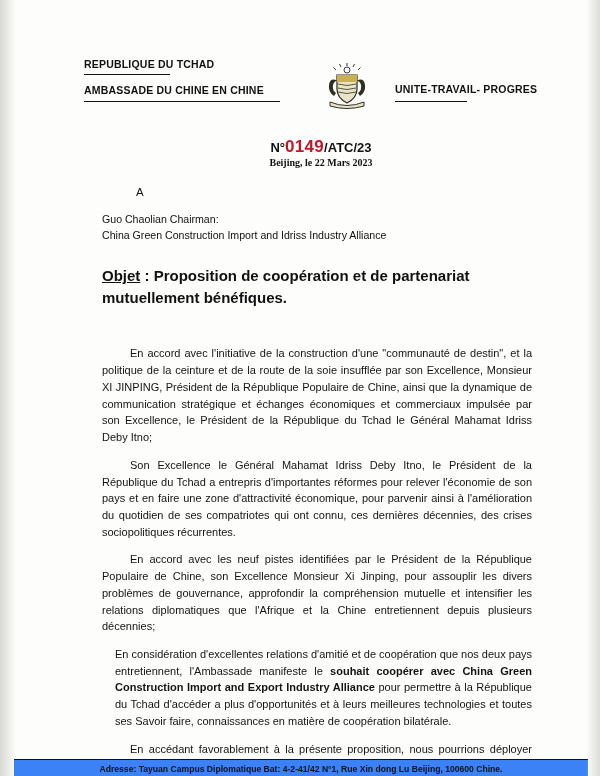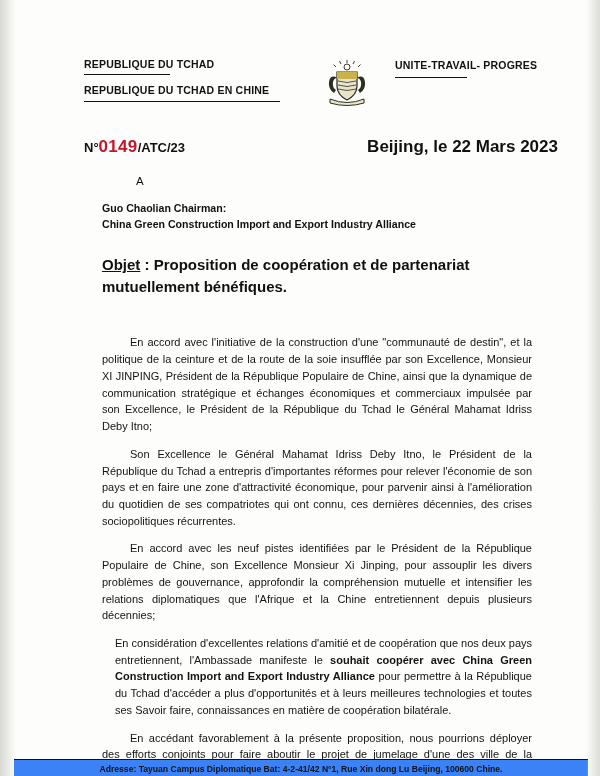--- a/index.html
+++ b/index.html
@@ -43,21 +43,21 @@
     left: 14px;
     right: 12px;
     top: 0;
     bottom: 0;
     padding: 0;
   }
 
   
   .header {
     display: flex;
-    align-items: flex-start;
+    align-items: flex-end;
     justify-content: space-between;
     padding: 58px 18px 0 70px;
   }
   .header-left {
     width: 215px;
   }
   .hdr-line {
     font-weight: bold;
     font-size: 10.5px;
     letter-spacing: 0.2px;
@@ -85,49 +85,51 @@
   }
   .header-right .hdr-line { font-size: 10.5px; }
   .header-right .hdr-rule { width: 72px; margin-top: 5px; }
 
   
   .ref-row {
     display: flex;
     justify-content: space-between;
     align-items: center;
     padding: 26px 30px 0 70px;
+    flex-direction: column;
   }
   .ref-left {
     font-size: 13px;
     font-weight: bold;
     color: #111;
     white-space: nowrap;
   }
   .ref-num {
     color: #c2172a;
     font-size: 17px;
     font-weight: bold;
     letter-spacing: 0.3px;
   }
   .ref-right {
-    font-size: 17px;
-    font-weight: bold;
-    color: #111;
+    font-size: 10px;
+    font-weight: bold;
+    color: #111;
+    font-family: Liberation Serif, serif;
   }
 
   
   .a-mark {
     padding: 18px 0 0 122px;
     font-size: 11.5px;
     color: #111;
   }
   .addressee {
     padding: 14px 0 0 88px;
     font-size: 10.6px;
-    font-weight: bold;
+    font-weight: normal;
     color: #111;
     line-height: 1.45;
   }
 
   .objet {
     padding: 22px 60px 0 88px;
     font-size: 15px;
     font-weight: bold;
     color: #111;
     line-height: 1.45;
@@ -169,21 +171,21 @@
 </head>
 <body>
 
 <div class="page">
   <div class="sheet">
 
     <div class="header">
       <div class="header-left">
         <div class="hdr-line">REPUBLIQUE DU TCHAD</div>
         <div class="hdr-rule"></div>
-        <div class="hdr-line">REPUBLIQUE DU TCHAD EN CHINE</div>
+        <div class="hdr-line">AMBASSADE DU CHINE EN CHINE</div>
         <div class="hdr-rule wide"></div>
       </div>
 
       <div class="crest">
         <svg viewBox="0 0 100 96" width="50" height="48" aria-hidden="true">
 
           <g stroke="#3a3a2a" stroke-width="2" fill="none">
             <path d="M50 6 L50 0 M38 8 L35 2 M62 8 L65 2 M28 14 L23 9 M72 14 L77 9"></path>
           </g>
           <circle cx="50" cy="14" r="6" fill="none" stroke="#3a3a2a" stroke-width="2"></circle>
@@ -211,21 +213,21 @@
 
     <div class="ref-row">
       <div class="ref-left"><span>N°</span><span class="ref-num">0149</span><span>/ATC/23</span></div>
       <div class="ref-right">Beijing, le 22 Mars 2023</div>
     </div>
 
     <div class="a-mark">A</div>
 
     <div class="addressee">
       <div>Guo Chaolian Chairman:</div>
-      <div>China Green Construction Import and Export Industry Alliance</div>
+      <div>China Green Construction Import and Idriss Industry Alliance</div>
     </div>
 
     <div class="objet">
       <span class="u">Objet</span><span> : Proposition de coopération et de partenariat mutuellement bénéfiques.</span>
     </div>
 
     <div class="body">
       <p class="para">En accord avec l'initiative de la construction d'une "communauté de destin", et la politique de la ceinture et de la route de la soie insufflée par son Excellence, Monsieur XI JINPING, Président de la République Populaire de Chine, ainsi que la dynamique de communication stratégique et échanges économiques et commerciaux impulsée par son Excellence, le Président de la République du Tchad le Général Mahamat Idriss Deby Itno;</p>
       <p class="para">Son Excellence le Général Mahamat Idriss Deby Itno, le Président de la République du Tchad a entrepris d'importantes réformes pour relever l'économie de son pays et en faire une zone d'attractivité économique, pour parvenir ainsi à l'amélioration du quotidien de ses compatriotes qui ont connu, ces dernières décennies, des crises sociopolitiques récurrentes.</p>
       <p class="para">En accord avec les neuf pistes identifiées par le Président de la République Populaire de Chine, son Excellence Monsieur Xi Jinping, pour assouplir les divers problèmes de gouvernance, approfondir la compréhension mutuelle et intensifier les relations diplomatiques que l'Afrique et la Chine entretiennent depuis plusieurs décennies;</p>

